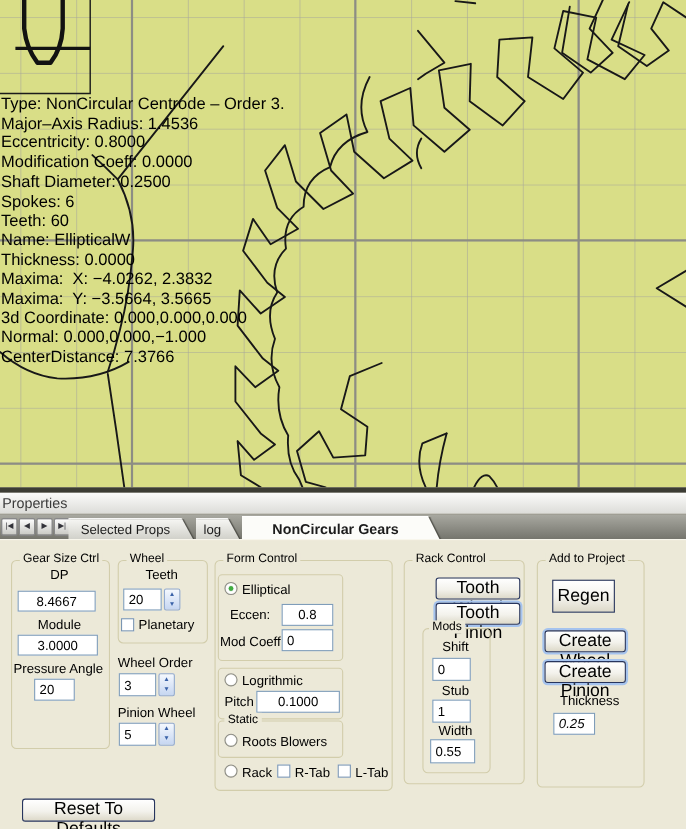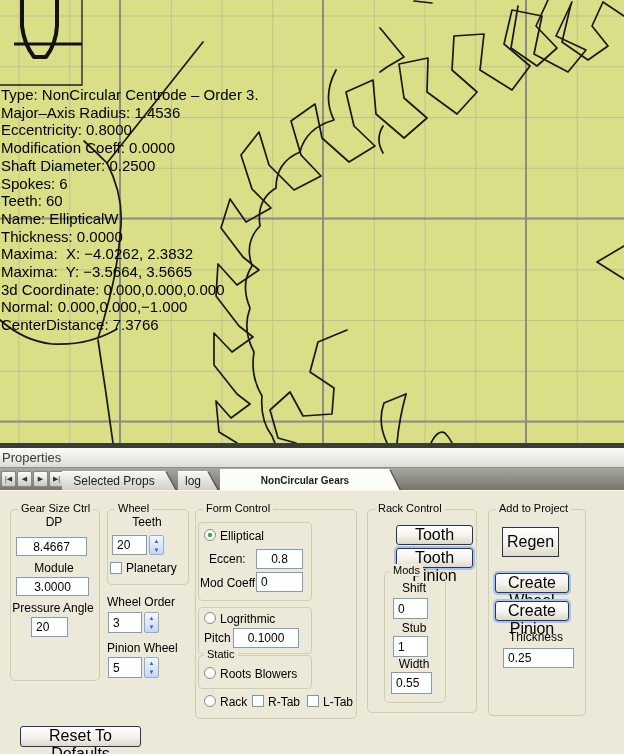--- a/index.html
+++ b/index.html
@@ -18,21 +18,21 @@
   .props-header span{position:absolute;left:2px;top:2px;}
   .tabstrip{position:absolute;left:0;top:467px;width:624px;height:23px;
             background:linear-gradient(#a8a8a0,#75756d);border-top:1px solid #8f8f87;box-sizing:border-box;}
   .navbtn{position:absolute;top:3px;width:15px;height:16px;box-sizing:border-box;
           border:1px solid #88888a;border-radius:2px;background:linear-gradient(#fdfdfd,#c9c9c4);
           color:#33333a;font-size:7px;line-height:14px;text-align:center;cursor:pointer;padding:0;}
   .tabwrap{position:absolute;filter:drop-shadow(2px 1px 0 rgba(60,60,54,.7));}
   .tab{width:100%;height:100%;clip-path:polygon(0 0,calc(100% - 11px) 0,100% 100%,0 100%);
        background:linear-gradient(#f6f6f3,#cfcfc8);border-top:1px solid #fff;box-sizing:border-box;
        font-size:12px;color:#1c1c1c;text-align:center;line-height:19px;padding-right:10px;}
-  .tabwrap.active .tab{background:#fcfcf9;font-weight:bold;font-size:10px;line-height:21px;}
+  .tabwrap.active .tab{background:#fcfcf9;font-weight:bold;font-size:13px;line-height:21px;}
 
   
   .panel{position:absolute;left:0;top:490px;width:624px;height:264px;background:#ece9d8;border-top:1px solid #f8f6ec;box-sizing:border-box;}
   .group{position:absolute;border:1px solid #d2cdab;border-radius:5px;}
   .gtitle{position:absolute;top:-8px;left:7px;background:#ece9d8;padding:0 3px;
           color:#000000;font-size:11px;white-space:nowrap;}
   .lbl{position:absolute;color:#000;font-size:12px;white-space:nowrap;}
   .ctr{text-align:center;}
   .tb{position:absolute;box-sizing:border-box;border:1px solid #7f9db9;background:#fff;
       font-family:"Liberation Sans",sans-serif;font-size:12px;color:#000;padding:0 4px;}
@@ -163,21 +163,21 @@
     <span class="lbl" style="left:220px;top:38px;">Elliptical</span>
     <span class="lbl" style="left:209px;top:61px;">Eccen:</span>
     <input class="tb ctr" style="left: 256px; top: 58px; width: 47px; height: 20px;" value="0.8">
     <span class="lbl" style="left:200px;top:85px;">Mod Coeff</span>
     <input class="tb" style="left: 256px; top: 81px; width: 47px; height: 20px;" value="0">
 
     <div class="group" style="left:198px;top:116px;width:112px;height:45px;border-radius:4px;"></div>
     <span class="radio" style="left:204px;top:121px;"></span>
     <span class="lbl" style="left:220px;top:121px;">Logrithmic</span>
     <span class="lbl" style="left:204px;top:140px;">Pitch</span>
-    <input class="tb ctr" style="left: 233px; top: 137px; width: 66px; height: 20px;" value="0.1000">
+    <input class="tb ctr" style="left: 233px; top: 137px; width: 76px; height: 20px;" value="0.1000">
 
     <div class="group" style="left:198px;top:164px;width:112px;height:32px;border-radius:4px;">
       <span class="gtitle" style="left:5px;">Static</span>
     </div>
     <span class="radio" style="left:204px;top:176px;"></span>
     <span class="lbl" style="left:220px;top:176px;">Roots Blowers</span>
 
     <span class="radio" style="left:204px;top:204px;"></span>
     <span class="lbl" style="left:220px;top:204px;">Rack</span>
     <span class="cb" style="left:252px;top:204px;"></span>
@@ -200,16 +200,16 @@
     <span class="lbl ctr" style="left:384px;top:166px;width:60px;">Width</span>
     <input class="tb" style="left: 391px; top: 181px; width: 41px; height: 22px;" value="0.55">
 
     <div class="group" style="left:488px;top:18px;width:96px;height:205px;">
       <span class="gtitle">Add to Project</span>
     </div>
     <button class="btn" style="left:502px;top:36px;width:57px;height:30px;border-radius:0;">Regen</button>
     <button class="btn focus" style="left:495px;top:82px;width:74px;height:20px;">Create Wheel</button>
     <button class="btn focus" style="left:495px;top:110px;width:74px;height:20px;">Create Pinion</button>
     <span class="lbl ctr" style="left:488px;top:139px;width:96px;">Thickness</span>
-    <input class="tb" style="left: 503px; top: 157px; width: 71px; height: 20px;" value="0.25">
+    <input class="tb" style="left: 503px; top: 157px; width: 38px; height: 20px; font-style: italic;" value="0.25">
 
   </div>
 </div>
 
 </body></html>

